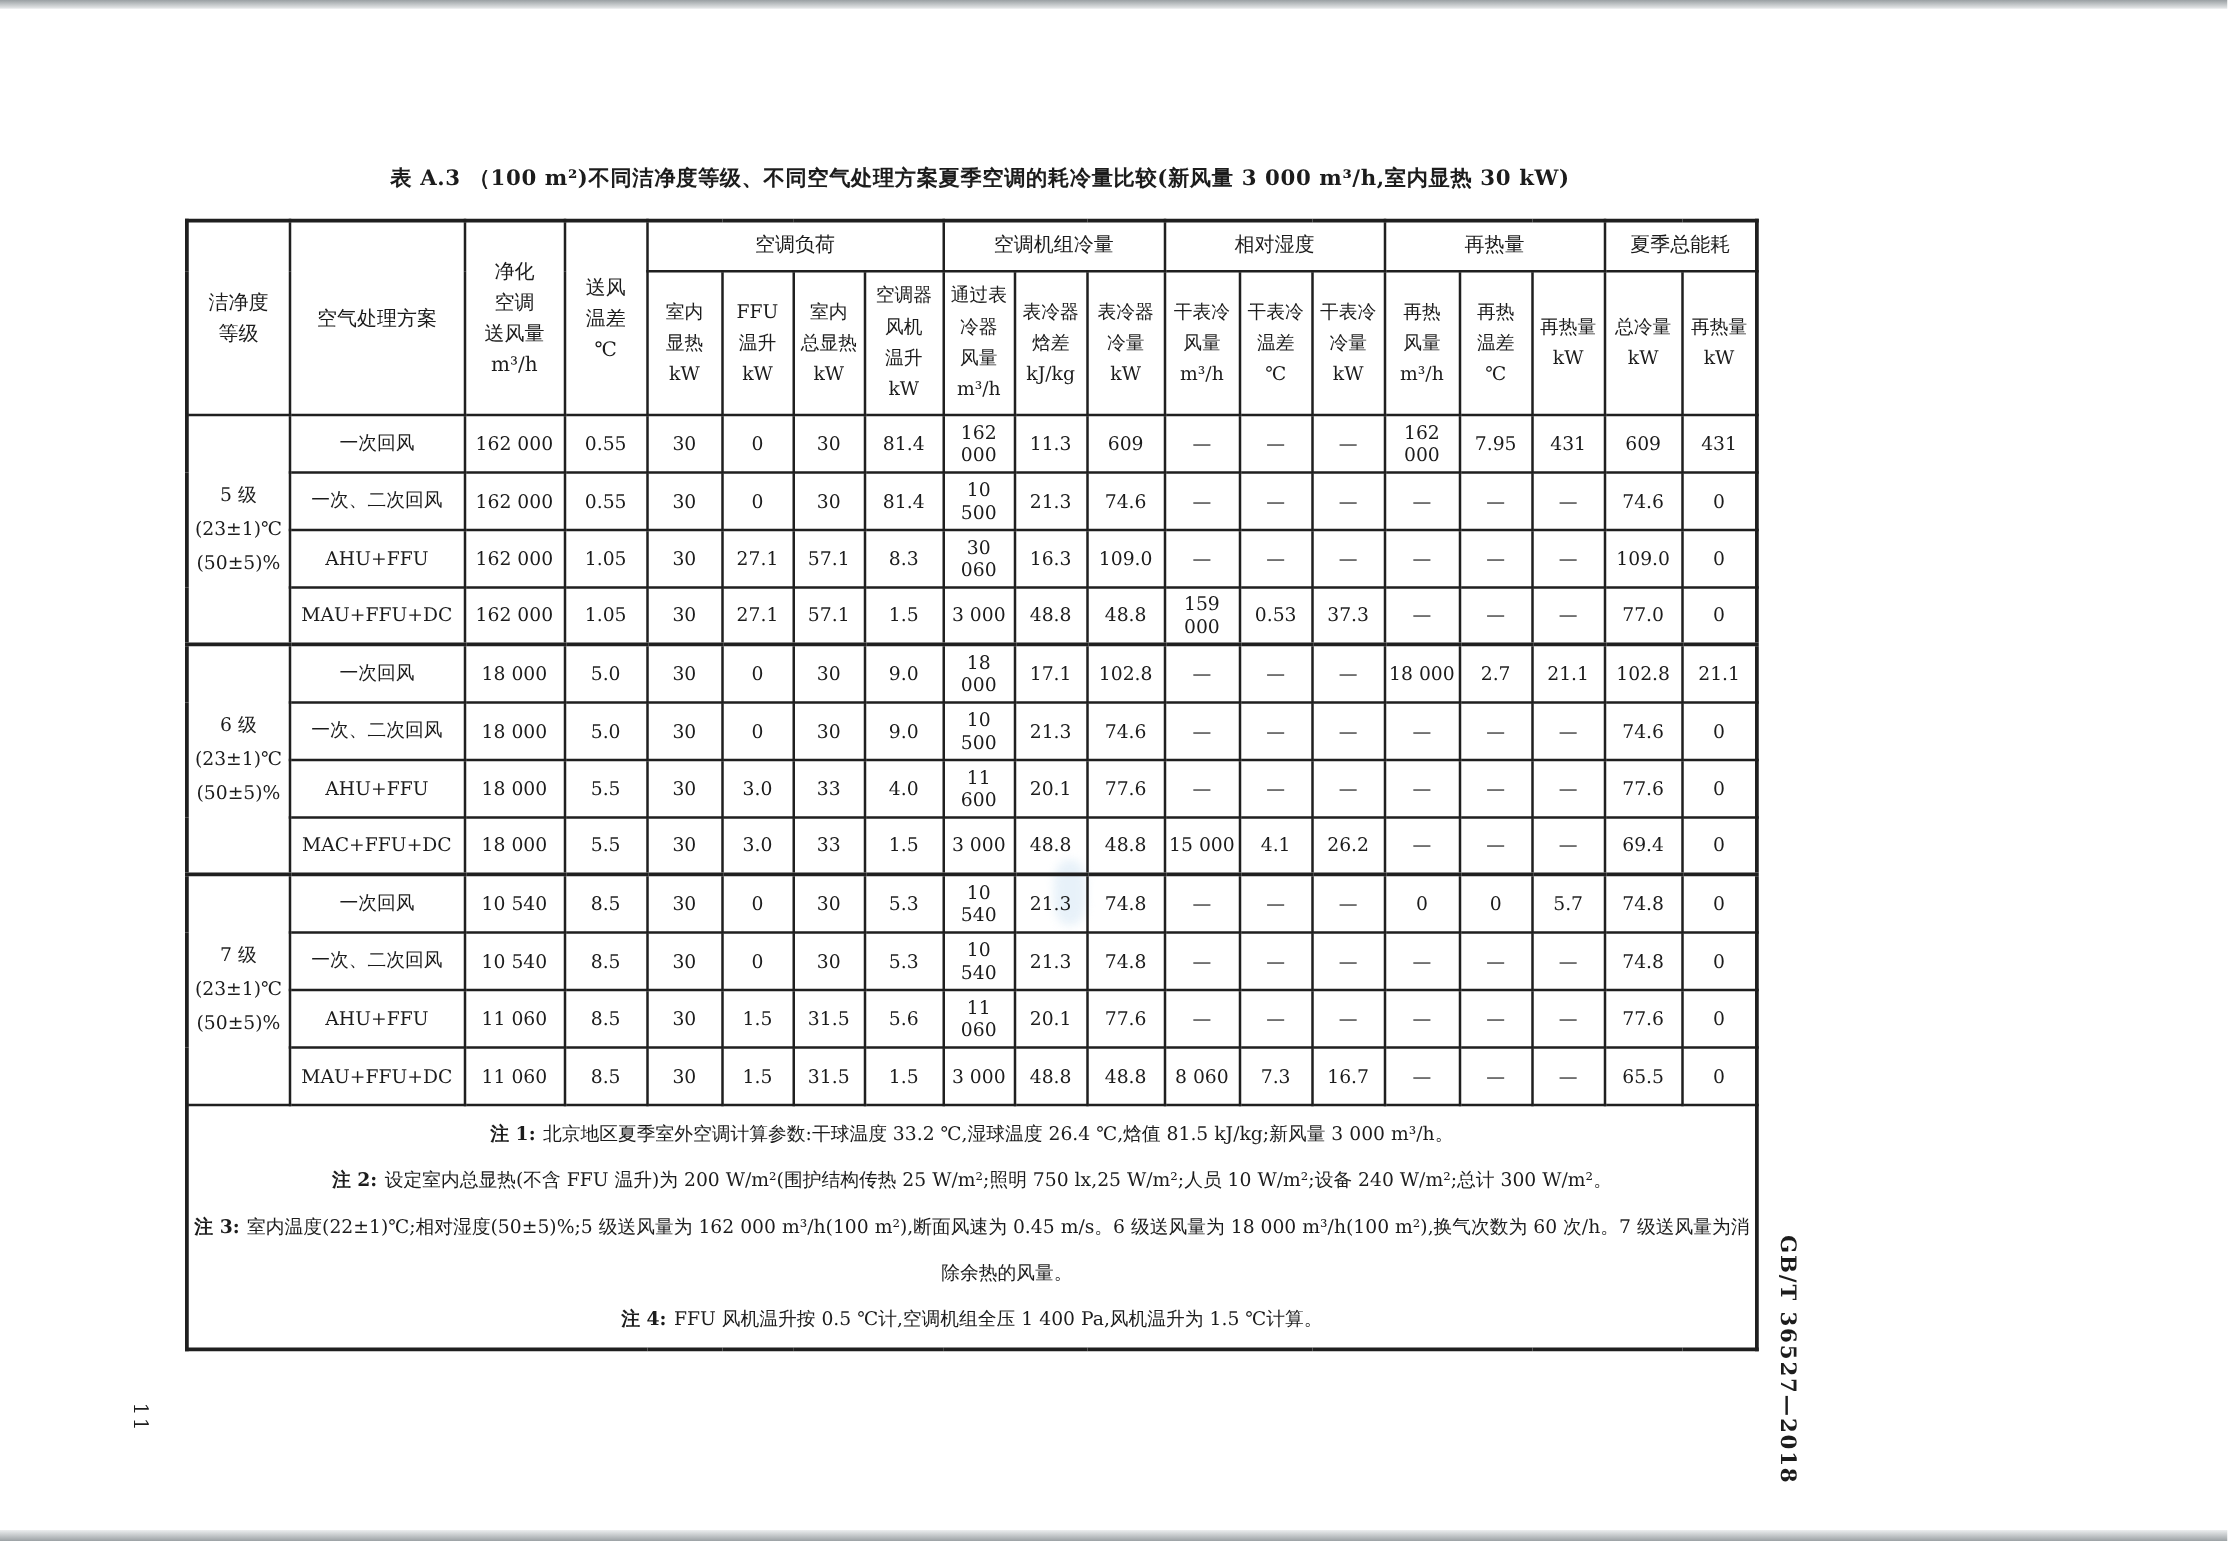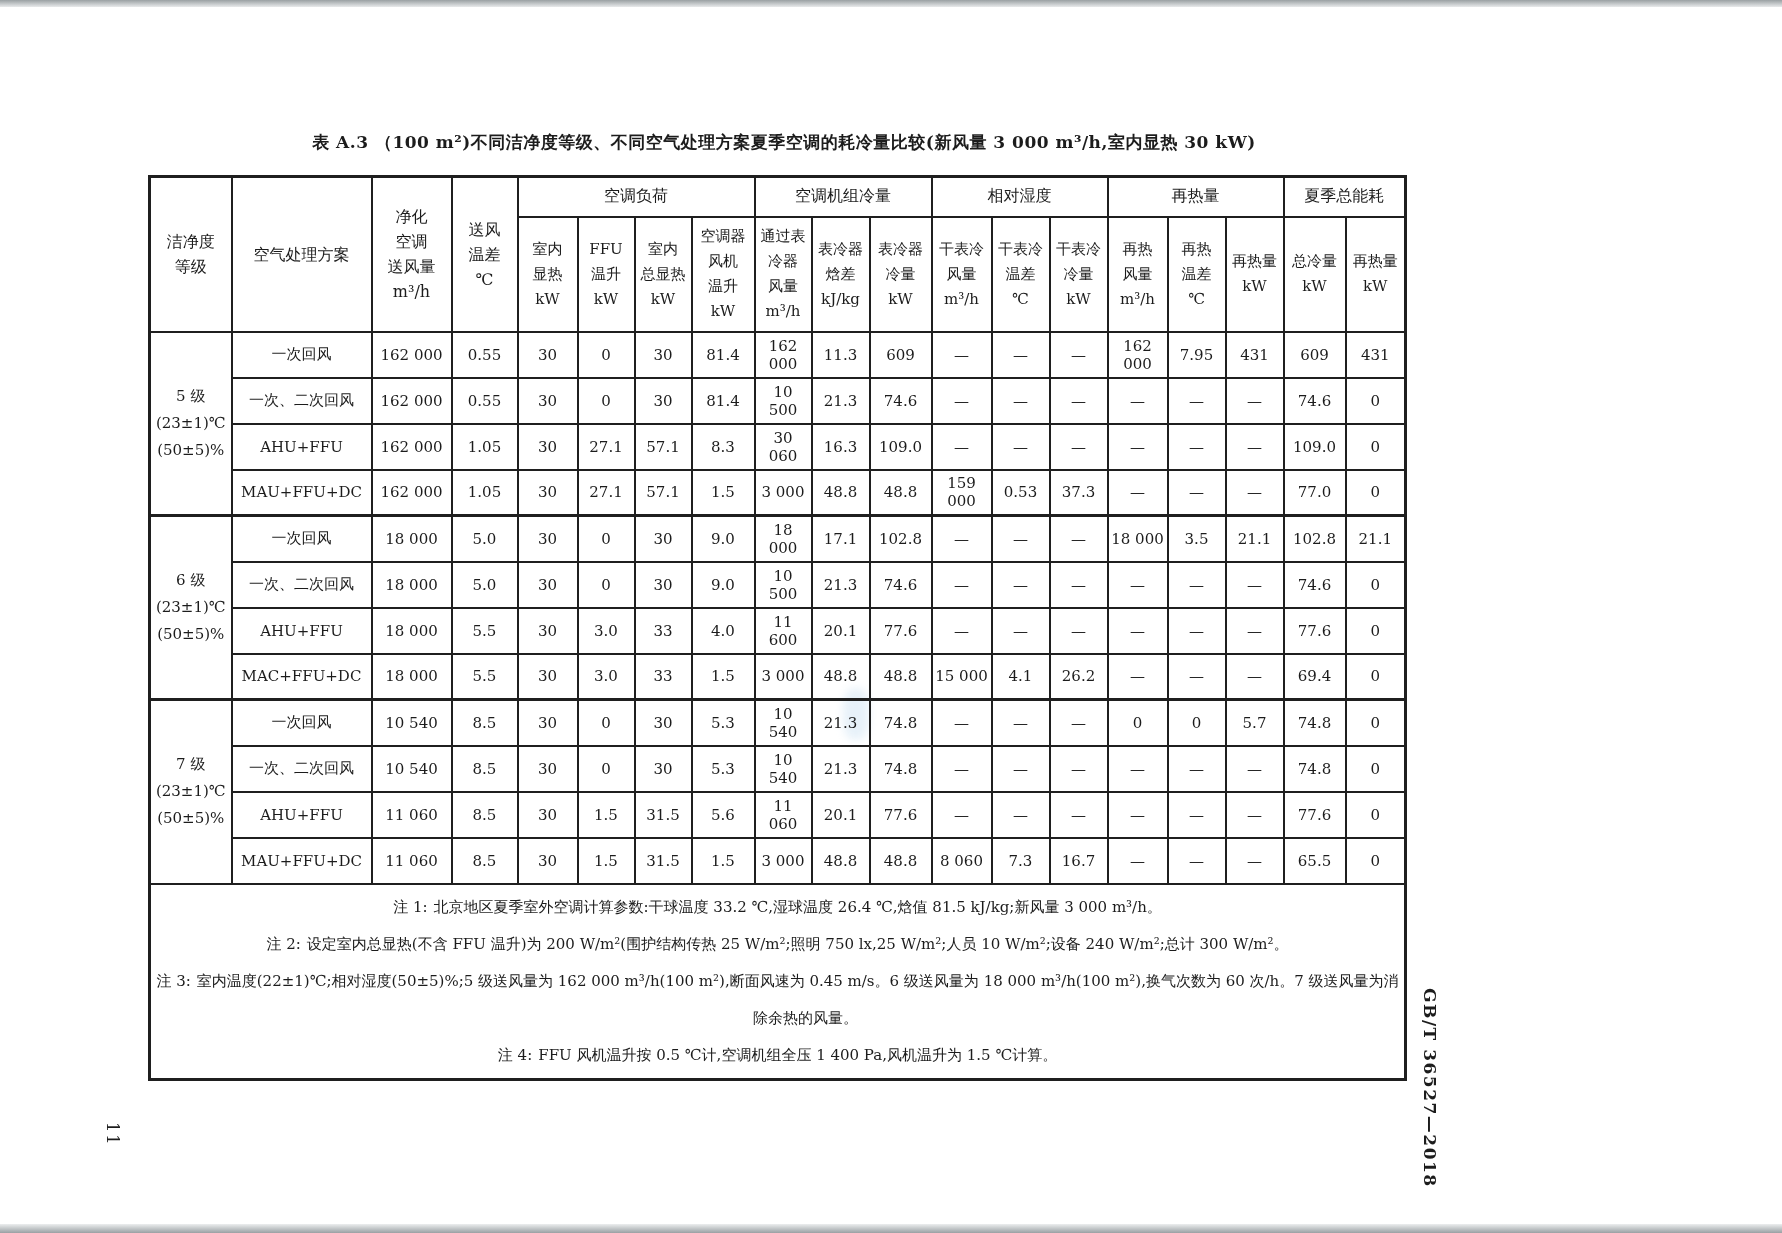--- a/index.html
+++ b/index.html
@@ -55,21 +55,21 @@
     text-align: left;
     vertical-align: top;
     padding: 16px 18px 8px 40px;
   }
   .note {
     font-size: 15px;
     line-height: 37px;
     padding-left: 56px;
     text-indent: -56px;
   }
-  .note .note-label { font-weight: normal; margin-right: 6px; }
+  .note .note-label { font-weight: bold; margin-right: 6px; }
   .page-number {
     position: absolute;
     left: 103px; top: 1122px;
     font-size: 16px;
     writing-mode: vertical-rl;
     letter-spacing: 2px;
   }
   .standard-code {
     position: absolute;
     left: 1420px; top: 988px;
@@ -321,21 +321,21 @@
         <td>0</td>
         <td>30</td>
         <td>9.0</td>
         <td>18 000</td>
         <td>17.1</td>
         <td>102.8</td>
         <td>—</td>
         <td>—</td>
         <td>—</td>
         <td>18 000</td>
-        <td>3.5</td>
+        <td>2.7</td>
         <td>21.1</td>
         <td>102.8</td>
         <td>21.1</td>
       </tr>
       <tr>
         <td>一次、二次回风</td>
         <td>18 000</td>
         <td>5.0</td>
         <td>30</td>
         <td>0</td>

